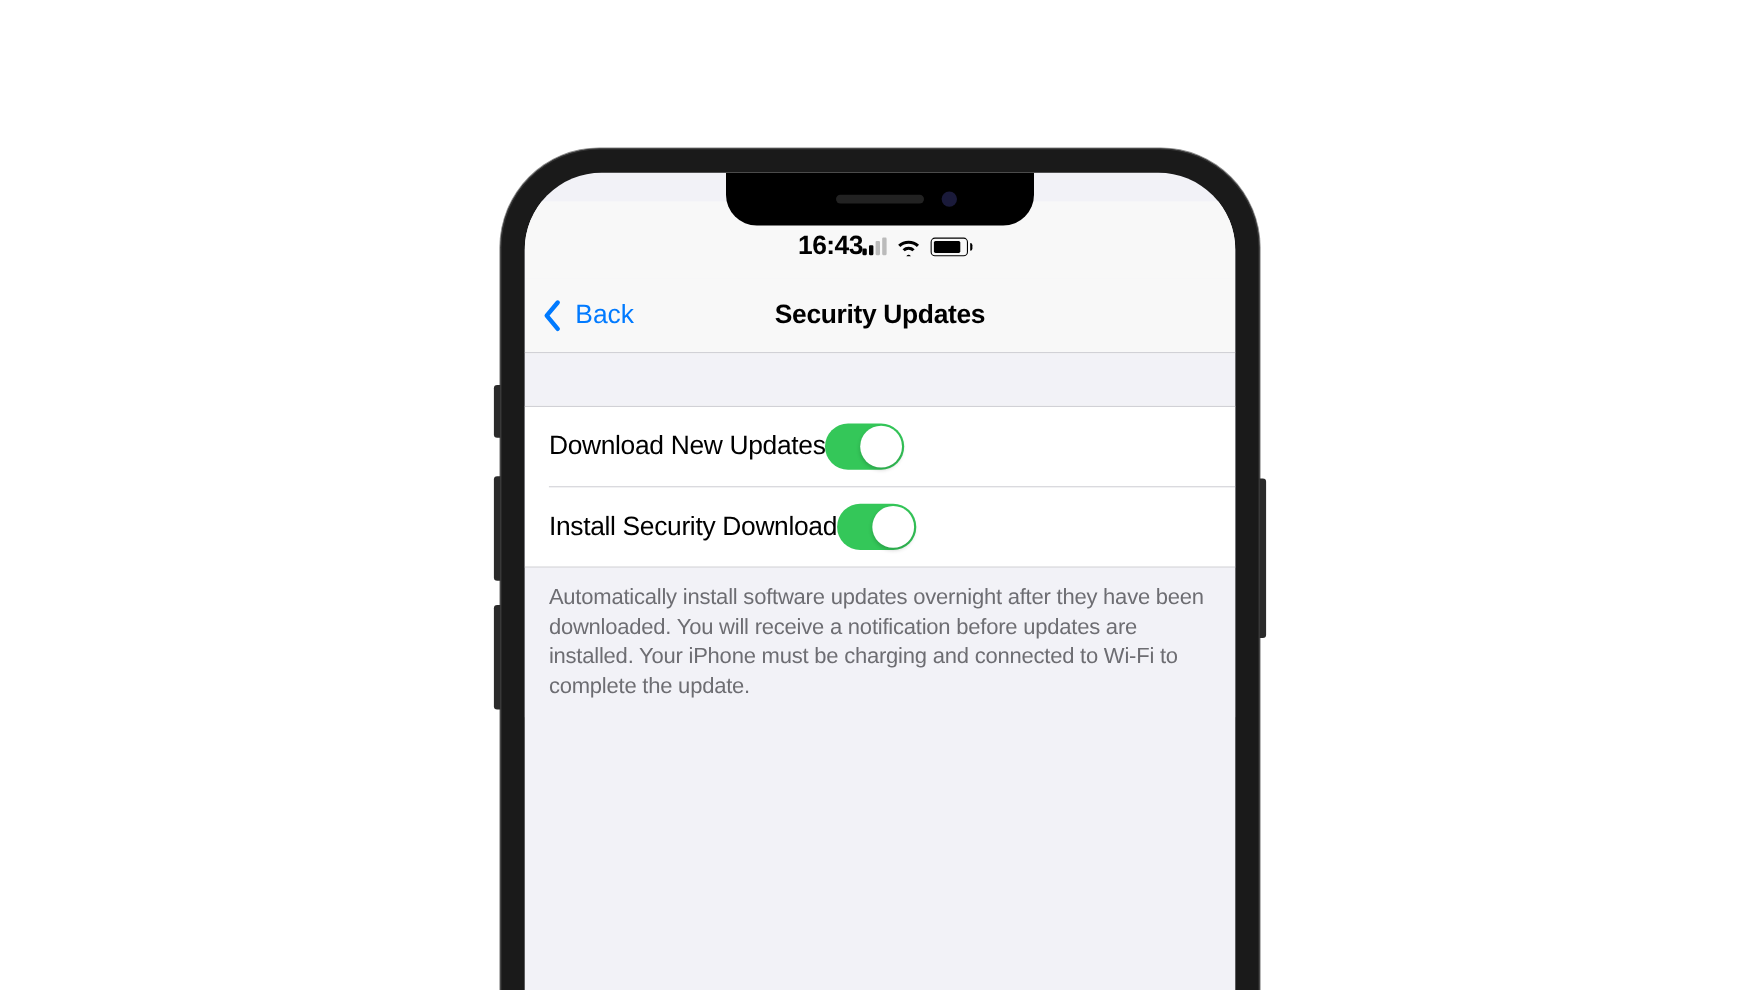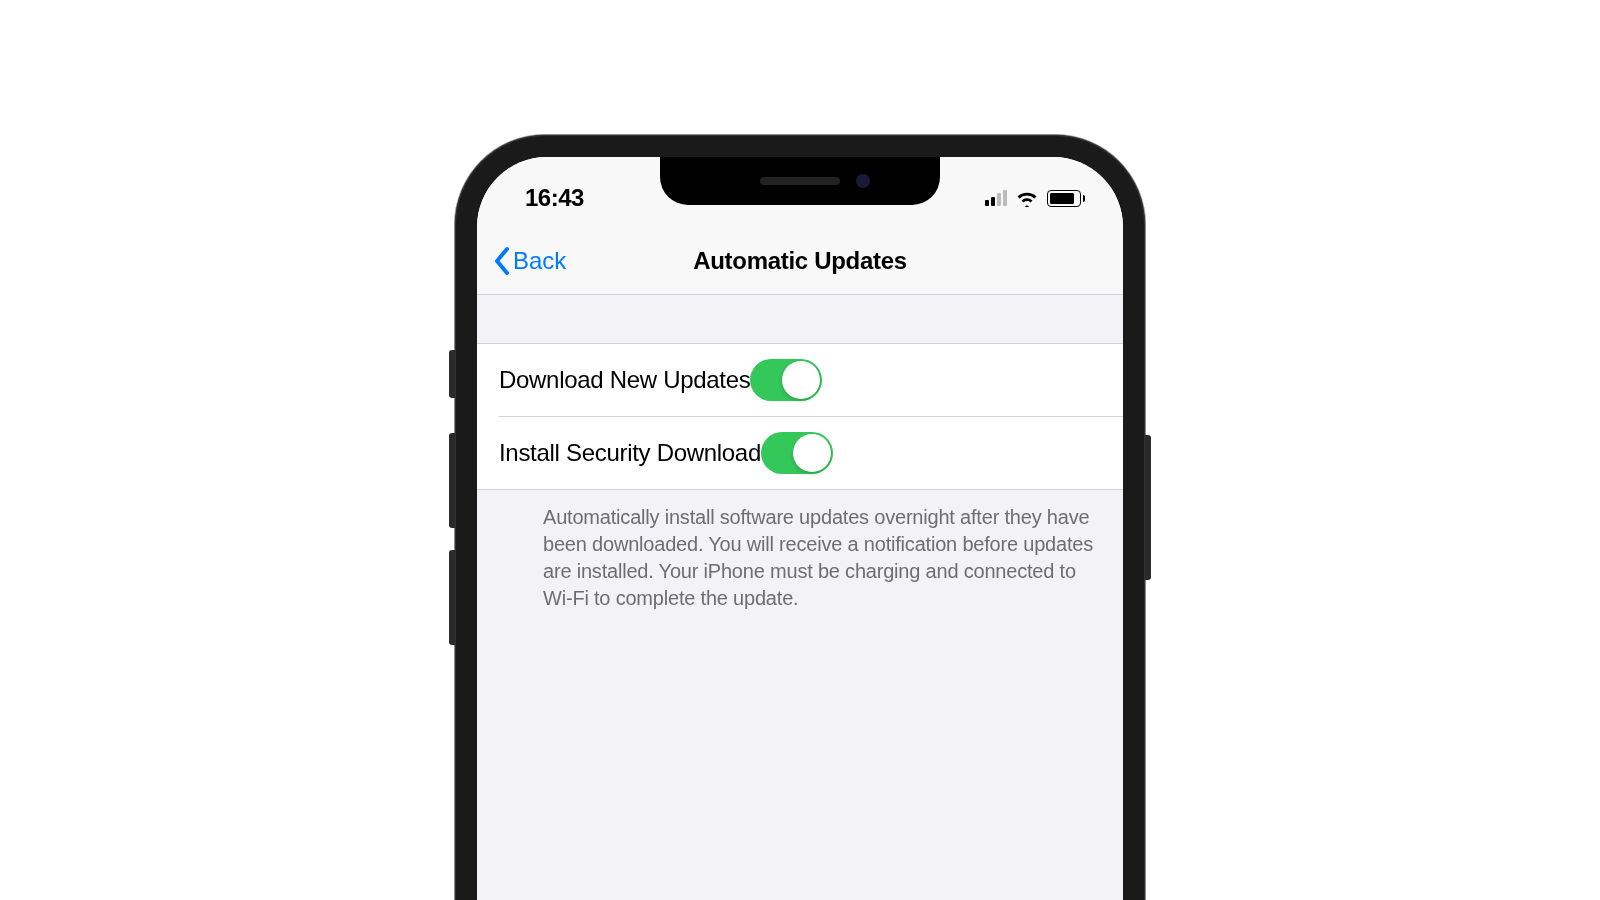--- a/index.html
+++ b/index.html
@@ -79,24 +79,25 @@
       height: 14px;
       background: #1a1a3a;
       border-radius: 50%;
       position: absolute;
       right: 70px;
     }
     .status-bar {
       height: 70px;
       background: #f8f8f8;
       display: flex;
-      justify-content: space-between;
+      justify-content: center;
       align-items: center;
       padding: 0 38px 0 48px;
       padding-top: 12px;
+      margin-top: 26px;
     }
     .status-time {
       font-size: 24px;
       font-weight: 600;
       color: #000;
       letter-spacing: -0.5px;
     }
     .status-icons {
       display: flex;
       align-items: center;
@@ -148,21 +149,21 @@
       background: #f8f8f8;
       border-bottom: 1px solid #d1d1d6;
       display: flex;
       align-items: center;
       position: relative;
       padding: 0 10px;
     }
     .back-button {
       display: flex;
       align-items: center;
-      gap: 2px;
+      gap: 12px;
       cursor: pointer;
       padding: 6px;
     }
     .back-chevron svg { display: block; }
     .back-label {
       font-size: 24px;
       color: #007aff;
       font-weight: 400;
     }
     .nav-title {
@@ -219,21 +220,20 @@
       top: 2px;
       right: 2px;
       box-shadow: 0 2px 4px rgba(0,0,0,0.2);
     }
     .footer-text {
       padding: 14px 22px;
       font-size: 20px;
       line-height: 1.35;
       color: #6d6d72;
       letter-spacing: -0.2px;
-      margin-left: 44px;
     }
   </style>
 </head>
 <body>
 
 <div class="phone-frame">
   <div class="phone-buttons-left">
     <div class="btn mute"></div>
     <div class="btn vol"></div>
     <div class="btn vol"></div>
@@ -271,21 +271,21 @@
 
     <div class="nav-bar">
       <div class="back-button">
         <span class="back-chevron">
           <svg width="18" height="30" viewBox="0 0 18 30">
             <polyline points="14,3 4,15 14,27" fill="none" stroke="#007aff" stroke-width="4" stroke-linecap="round" stroke-linejoin="round"></polyline>
           </svg>
         </span>
         <span class="back-label">Back</span>
       </div>
-      <div class="nav-title">Automatic Updates</div>
+      <div class="nav-title">Security Updates</div>
     </div>
 
     <div class="content">
       <div class="section-gap"></div>
       <div class="settings-group">
         <div class="settings-row">
           <div class="row-label">Download New Updates</div>
           <div class="toggle">
               <div class="knob"></div>
             </div>

